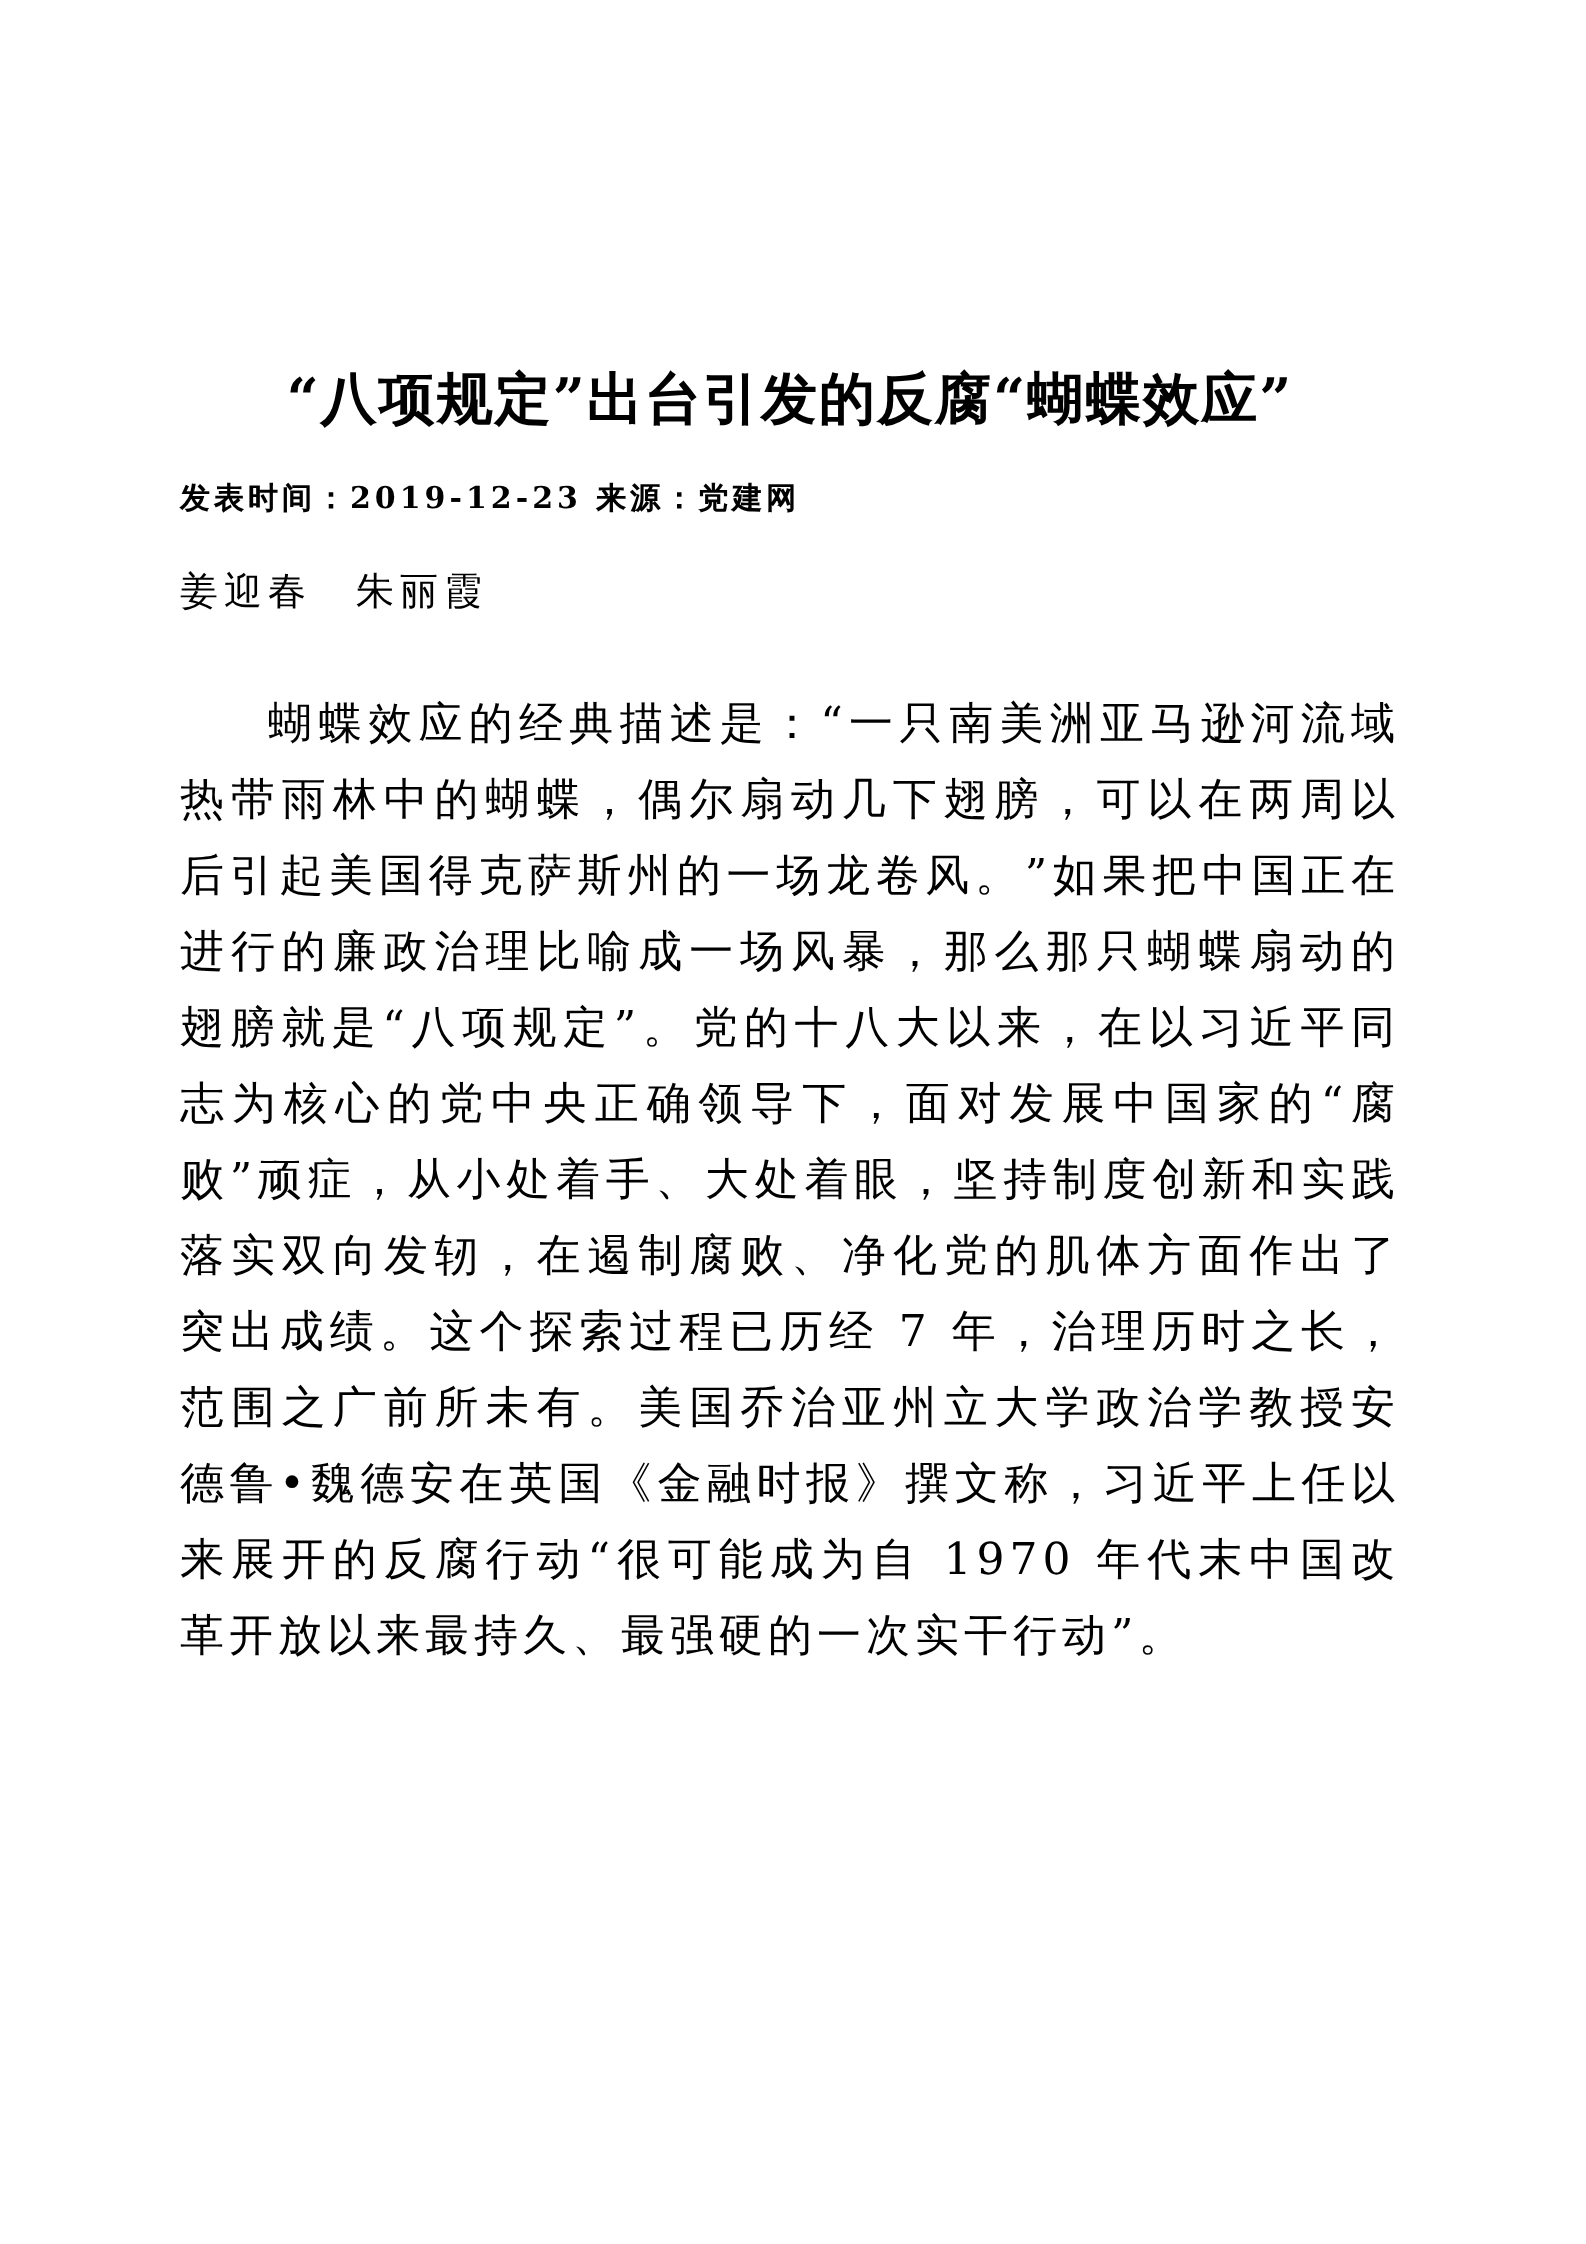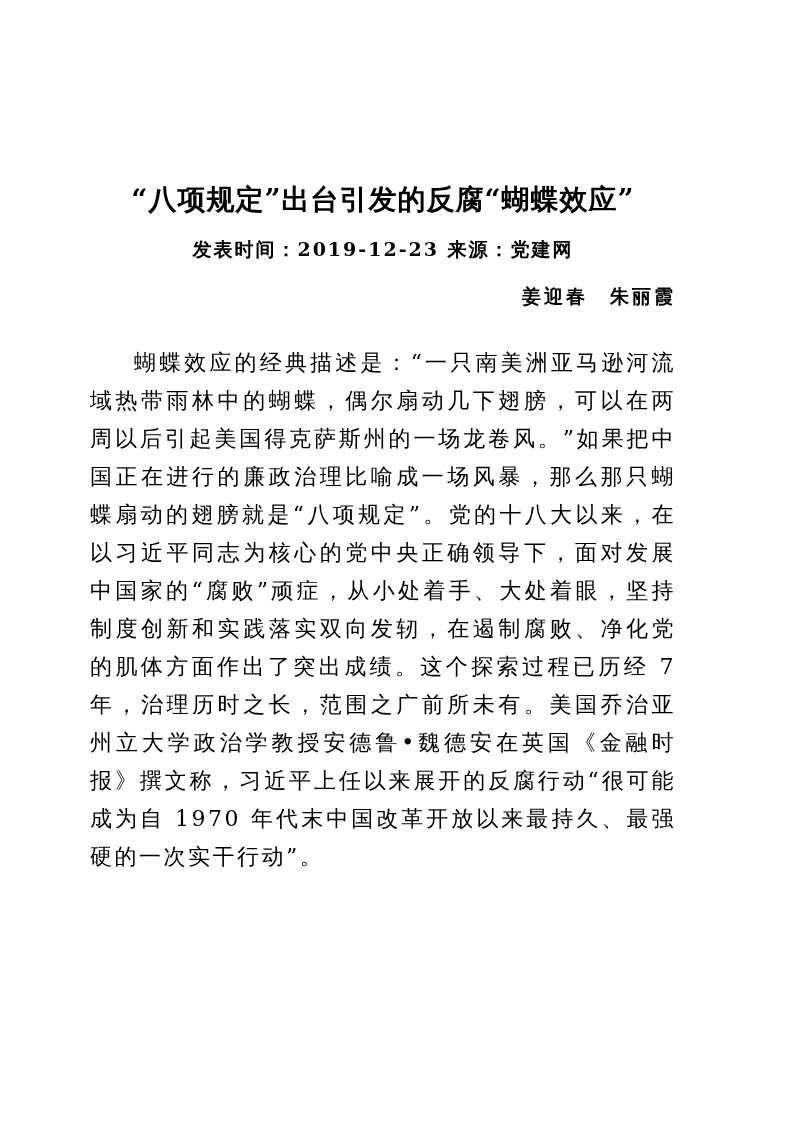--- a/index.html
+++ b/index.html
@@ -12,44 +12,43 @@
     height: 1122px;
     overflow: hidden;
     color: #000000;
     font-family: "DejaVu Serif", "Liberation Serif", serif;
   }
   .page {
     box-sizing: border-box;
     width: 793px;
     height: 1122px;
     background: #ffffff;
-    padding: 183px 117px 0 90px;
+    padding: 183px 93px 0 90px;
   }
   .title {
     margin: 0;
     font-size: 28px;
     font-weight: bold;
     text-align: center;
     letter-spacing: 1px;
     line-height: 34px;
     white-space: nowrap;
   }
   .meta {
     margin: 20px 0 0 0;
-    font-size: 19px;
+    font-size: 15px;
     font-weight: bold;
-    text-align: center;
     letter-spacing: 2px;
     line-height: 24px;
   }
   .authors {
     margin: 23px 0 0 0;
     font-size: 19px;
-    font-weight: bold;
-    text-align: right;
+    font-weight: normal;
+    text-align: left;
     letter-spacing: 3px;
     line-height: 24px;
   }
   .article-body {
     margin-top: 36px;
   }
   .article-body p {
     margin: 0;
     font-size: 22px;
     line-height: 38px;

